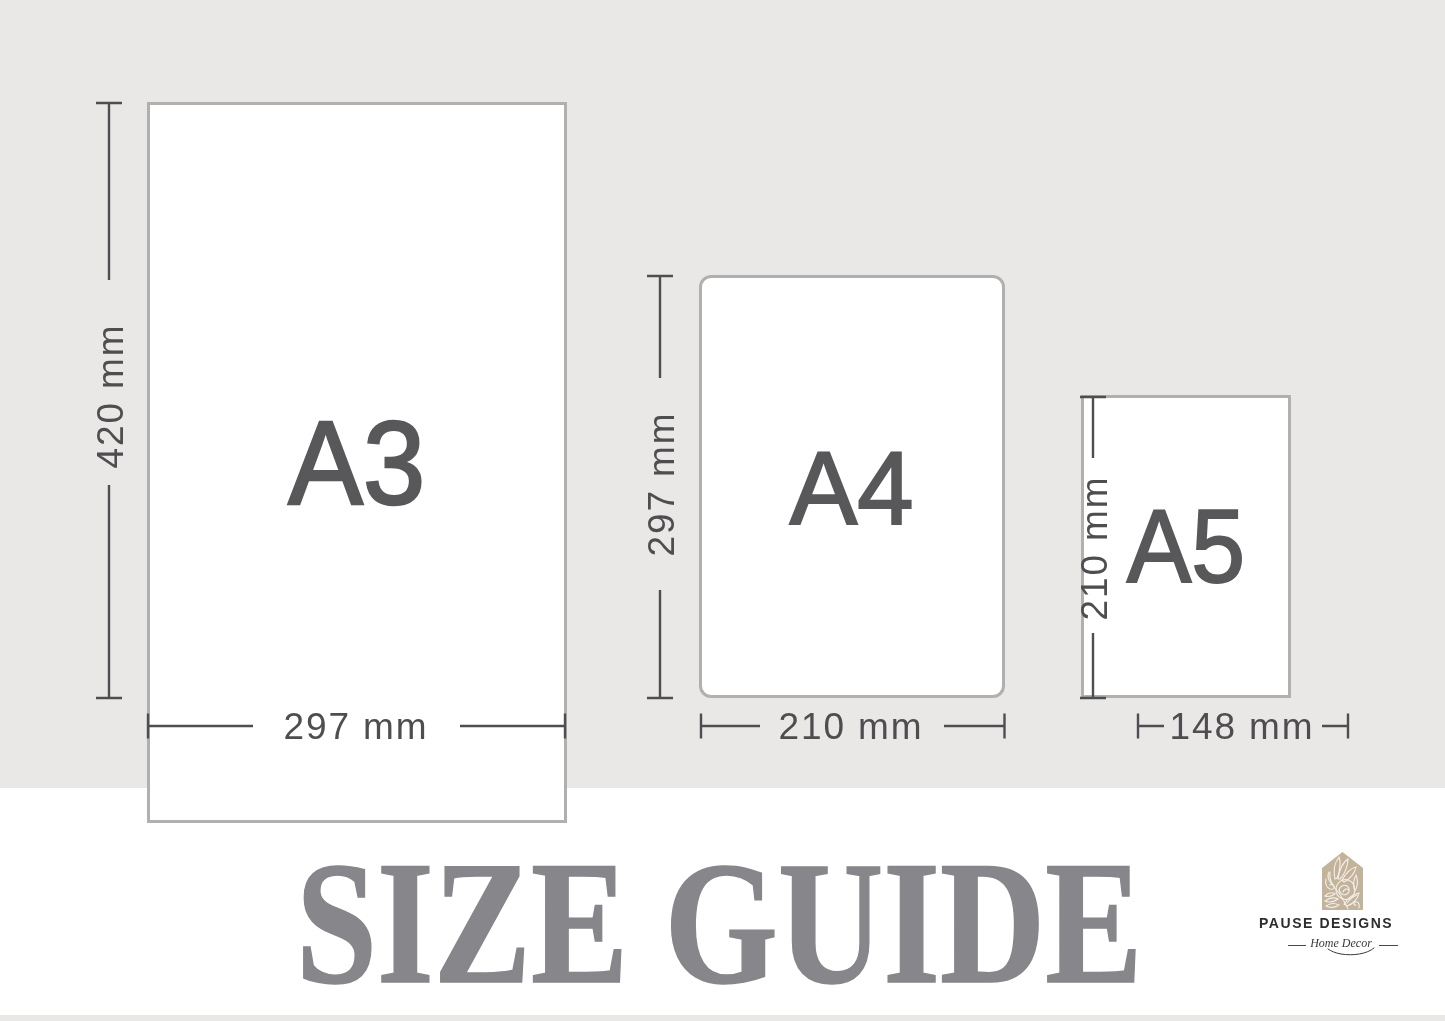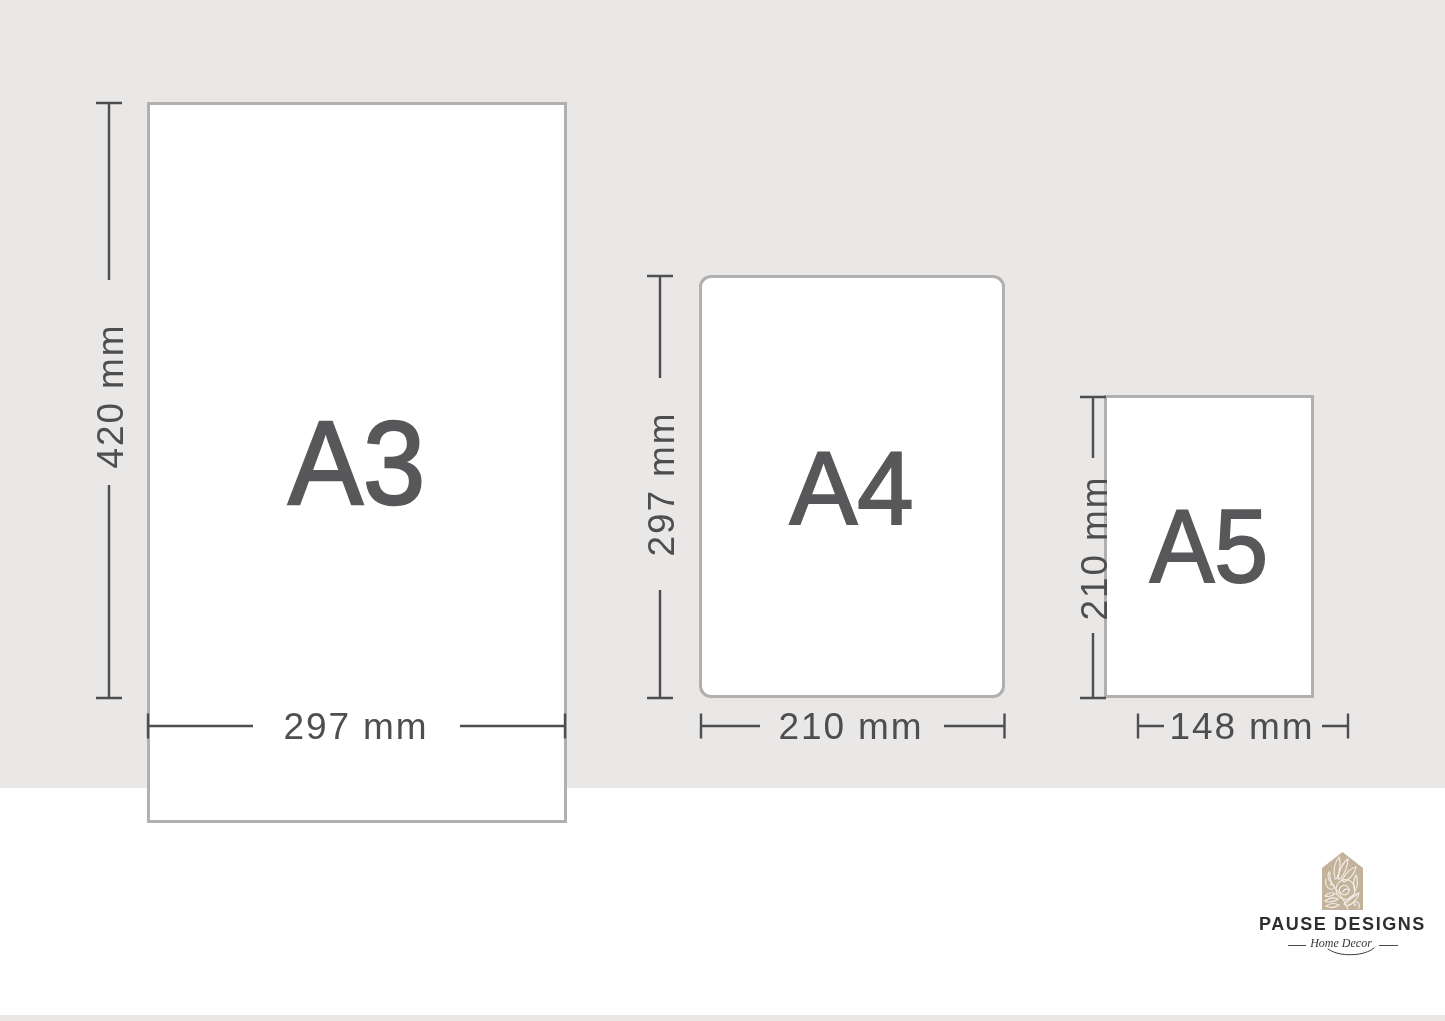--- a/index.html
+++ b/index.html
@@ -21,21 +21,21 @@
   <div class="paper" style="left:147px;top:102px;width:420px;height:721px;">
 
     <span class="plabel" style="font-size:119px;-webkit-text-stroke:2.6px #58585a;transform:scaleX(0.94);display:inline-block;">A3</span>
   </div>
 
   <div class="paper" style="left:699px;top:275px;width:306px;height:423px;border-radius:12px;">
 
     <span class="plabel" style="font-size:104px;-webkit-text-stroke:2.2px #58585a;transform:scaleX(0.972);position:relative;top:2px;display:inline-block;">A4</span>
   </div>
 
-  <div class="paper" style="left:1104px;top:395px;width:210px;height:303px;align-items:center;">
+  <div class="paper" style="left:1081px;top:395px;width:210px;height:303px;align-items:center;">
 
     <span class="plabel" style="font-size:103px;-webkit-text-stroke:2.0px #58585a;transform:scaleX(0.94);display:inline-block;">A5</span>
   </div>
 
   <svg class="abs" style="left:0;top:0;" width="1445" height="788" viewBox="0 0 1445 788">
     <g stroke="#4e4e50" stroke-width="2.4" fill="none">
 
       <g>
         <path d="M96 103 H122 M109 103 V280 M109 485 V698 M96 698 H122"></path>
       </g>
@@ -69,20 +69,23 @@
       <text transform="translate(660 484) rotate(-90)" y="13.5">297 mm</text>
 
       <text x="851" y="739.2">210 mm</text>
 
       <text transform="translate(1093 548) rotate(-90)" y="13.5">210 mm</text>
 
       <text x="1242" y="739.2">148 mm</text>
     </g>
   </svg>
 
+  <div class="abs" id="title" style="left:296px;top:835px;">
+    <span style="display:inline-block;font-family:'Liberation Serif',serif;font-weight:bold;font-size:176px;line-height:1;color:#87868a;-webkit-text-stroke:1.6px #87868a;letter-spacing:0px;white-space:nowrap;transform:scaleX(0.828);transform-origin:0 0;">SIZE GUIDE</span>
+  </div>
 
   <svg class="abs" style="left:1322px;top:852px;" width="41" height="58" viewBox="0 0 41 58">
     <path d="M20.5 0 L41 16 V58 H0 V16 Z" fill="#c3b39a"></path>
     <g stroke="#f3f0e9" stroke-width="1.1" fill="none" stroke-linecap="round">
       <path d="M26 57 C22 48 18 42 13 36 C9 31 7 26 8 20"></path>
       <path d="M13 27 C11 18 13 10 17 5 C19 10 18 20 15 26 Z"></path>
       <path d="M16 27 C17 18 21 10 26 7 C26 13 23 22 18 27 Z"></path>
       <path d="M20 28 C24 21 29 16 34 15 C33 21 28 27 22 30 Z"></path>
       <path d="M9 31 C6 27 5 23 7 20"></path>
       <path d="M4 27 C3 31 4 35 8 37 C11 38 13 36 12 34 C11 32 9 32 8 33"></path>
@@ -93,21 +96,21 @@
       <path d="M3 44 C6 41 10 40 13 42 C10 44 6 45 3 44 Z"></path>
       <path d="M3 49 C7 46 12 45 16 47 C12 50 6 51 3 49 Z"></path>
       <path d="M4 54 C8 51 13 51 17 53 C13 56 7 56 4 54 Z"></path>
       <path d="M22 52 C26 46 31 42 37 41 C36 47 31 52 25 54 Z"></path>
       <path d="M25 51 C28 47 32 44 35 43"></path>
       <path d="M37 56 C38 52 36 49 33 50 C31 51 32 54 34 53"></path>
     </g>
   </svg>
 
   <div class="abs" id="pdtext" style="left:1259px;top:914px;">
-    <span style="font-size:18px;font-weight:bold;color:#2e2e2e;letter-spacing:1.55px;white-space:nowrap;">PAUSE DESIGNS</span>
+    <span style="font-size:14px;font-weight:bold;color:#2e2e2e;letter-spacing:1.55px;white-space:nowrap;">PAUSE DESIGNS</span>
   </div>
 
   <div class="abs" id="hdtext" style="left:1306px;top:933px;width:70px;text-align:center;">
     <span style="font-family:Liberation Serif, serif;font-style:italic;font-size:12px;color:#3a3a3a;white-space:nowrap;">Home Decor</span>
   </div>
 
   <svg class="abs" style="left:1326px;top:947px;" width="50" height="12" viewBox="0 0 50 12">
     <path d="M48 1 C41 7 27 9 15 7 C9 6 5 4 2 2" stroke="#3a3a3a" stroke-width="1" fill="none" stroke-linecap="round"></path>
   </svg>
 

